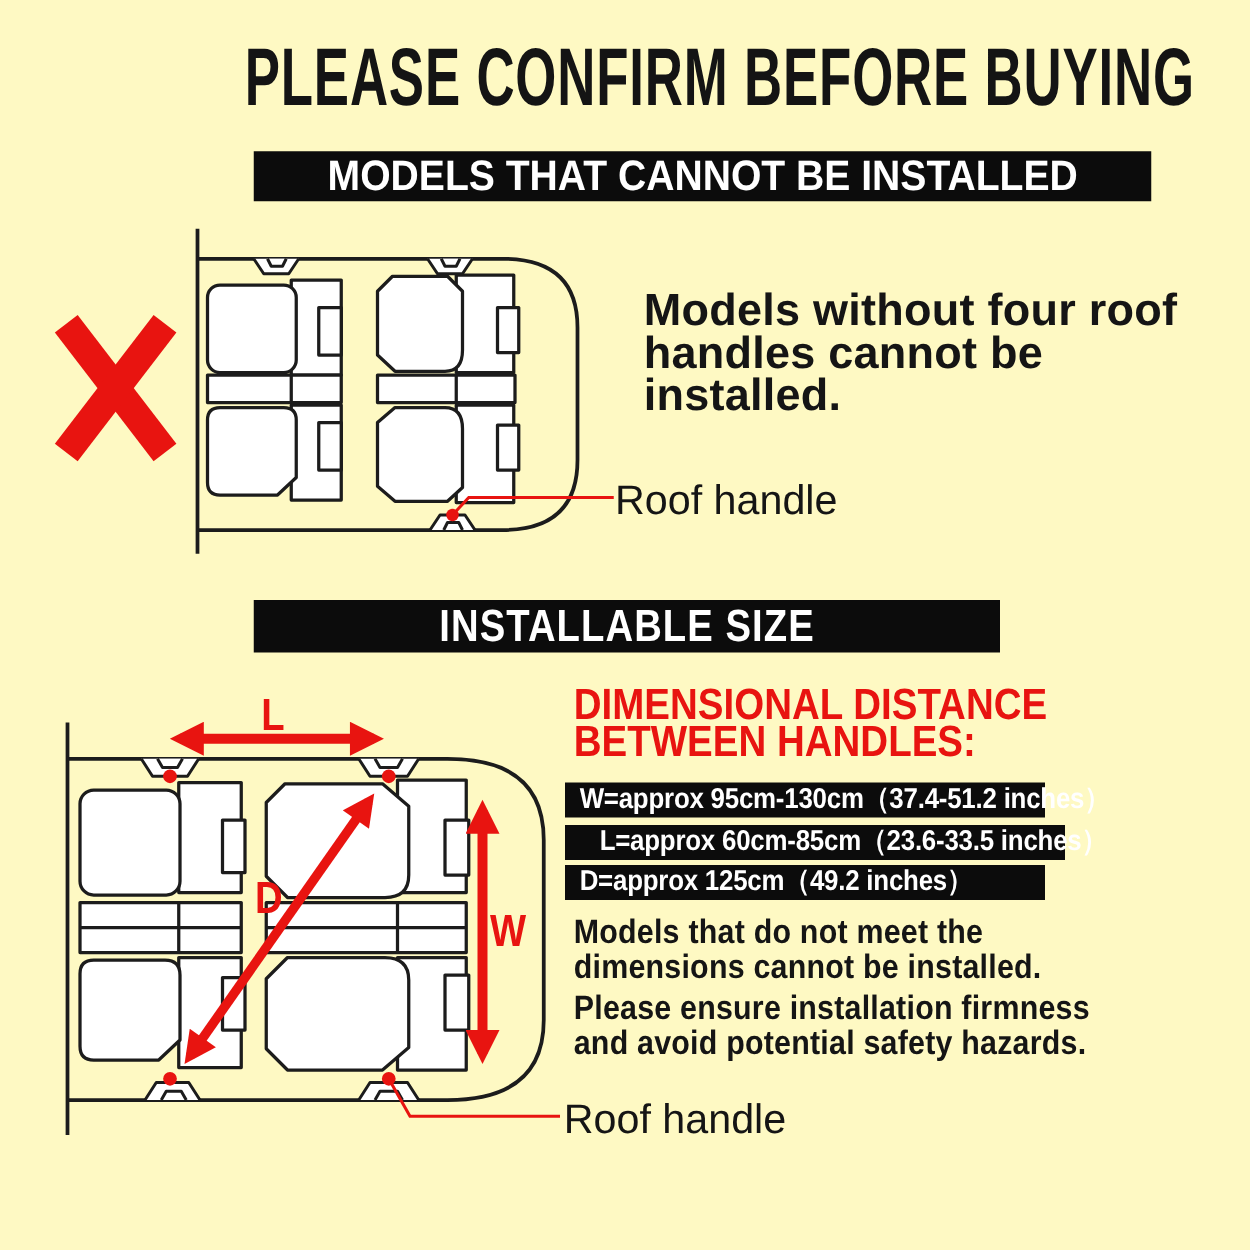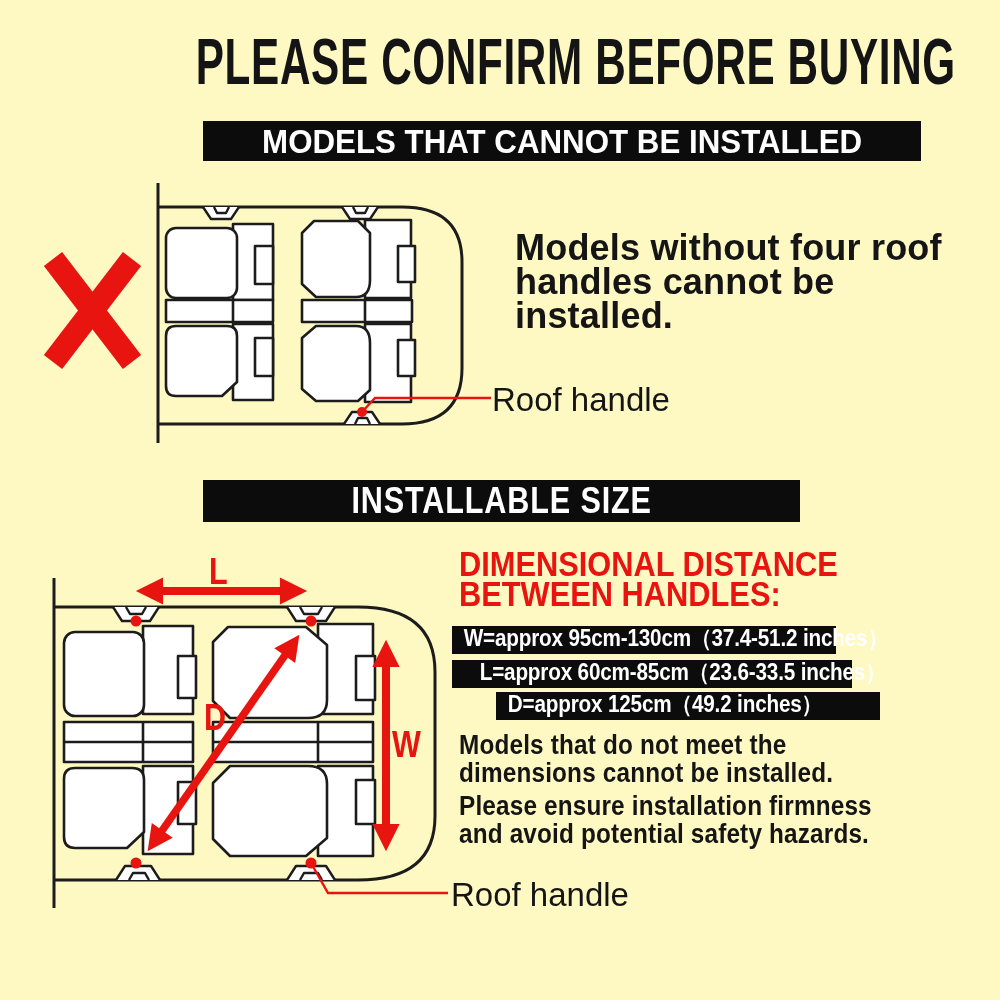--- a/index.html
+++ b/index.html
@@ -30,21 +30,21 @@
   .roof-label{font-size:33px;font-weight:400;color:#151515;white-space:nowrap;}
   .roof1{left:492px;top:381px;}
   .roof2{left:451px;top:876px;}
   
   .red-heading{left:459px;top:549px;color:var(--red);font-weight:800;font-size:35px;
     line-height:30px;white-space:nowrap;transform:scaleX(0.88);transform-origin:left top;}
   
   .spec{left:452px;width:384px;height:28px;background:var(--barbg);display:flex;align-items:flex-end;}
   .spec>span{color:#fff;font-weight:700;font-size:23px;white-space:nowrap;padding-left:13px;
     display:inline-block;transform:scaleX(0.9);transform-origin:left center;letter-spacing:-0.2px;}
-  .spec1{top:626px;}.spec2{top:660px;padding-left:16px;}.spec3{top:692px;margin-left:44px;}
+  .spec1{top:626px;}.spec2{top:660px;padding-left:16px;}.spec3{top:692px;}
   
   .para{left:459px;font-size:27px;font-weight:800;line-height:28px;color:#151515;
     white-space:nowrap;transform:scaleX(0.9);transform-origin:left top;letter-spacing:0.2px;}
   .para1{top:731px;}
   .para2{top:792px;}
   
   .dimlabel{color:var(--red);font-weight:900;font-size:36px;transform:scaleX(0.85);
     transform-origin:left top;}
   .lab-l{left:209px;top:551px;}
   .lab-d{left:204px;top:697px;}

